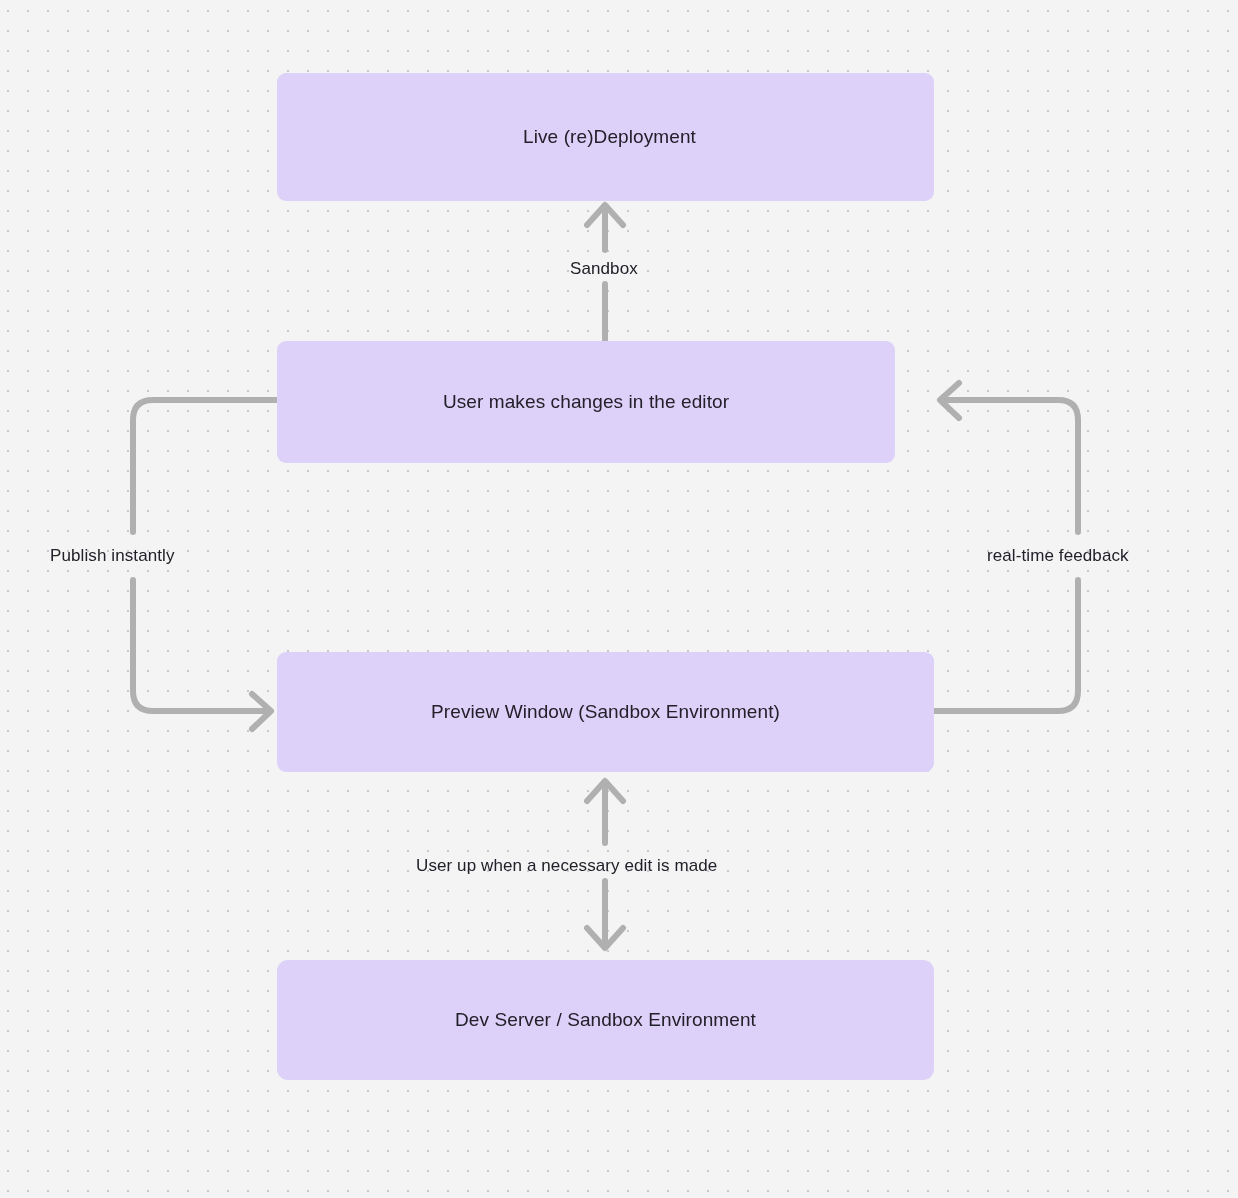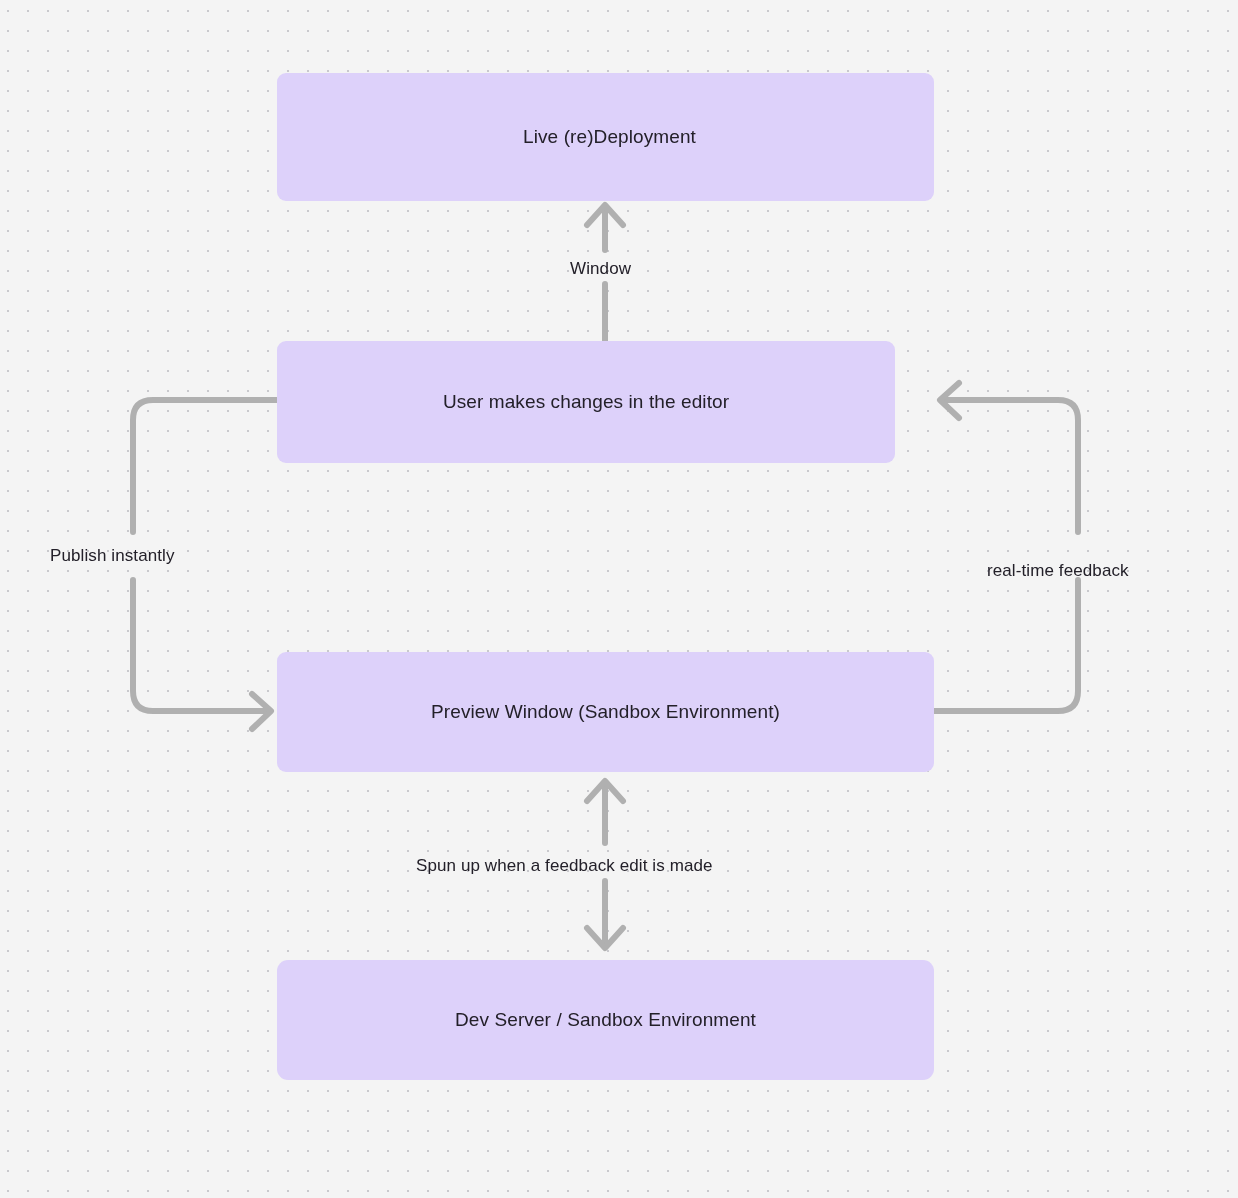--- a/index.html
+++ b/index.html
@@ -62,21 +62,21 @@
   .edge-label {
     position: absolute;
     color: #232029;
     font-size: 17px;
     letter-spacing: 0.1px;
     white-space: nowrap;
     background: transparent;
   }
   #label-publish        { left: 570px;  top: 259px; }
   #label-updates        { left: 50px;   top: 546px; }
-  #label-realtime       { left: 987px;  top: 546px; margin-top: 15px; }
+  #label-realtime       { left: 987px;  top: 546px; }
   #label-spun           { left: 416px;  top: 856px; }
 </style>
 </head>
 <body>
 
 <div id="canvas">
 
   <svg id="edges" viewBox="0 0 1238 1198" width="1238" height="1198" xmlns="http://www.w3.org/2000/svg">
     <g fill="none" stroke="#b0b0b0" stroke-width="6" stroke-linecap="round" stroke-linejoin="round">
 
@@ -117,21 +117,21 @@
   </div>
 
   <div class="node" id="node-preview">
     <span>Preview Window (Sandbox Environment)</span>
   </div>
 
   <div class="node" id="node-devserver">
     <span>Dev Server / Sandbox Environment</span>
   </div>
 
-  <div class="edge-label" id="label-publish">Window</div>
+  <div class="edge-label" id="label-publish">Sandbox</div>
 
   <div class="edge-label" id="label-updates">Publish instantly</div>
 
   <div class="edge-label" id="label-realtime">real-time feedback</div>
 
-  <div class="edge-label" id="label-spun">Spun up when a feedback edit is made</div>
+  <div class="edge-label" id="label-spun">User up when a necessary edit is made</div>
 
 </div>
 
 </body></html>

